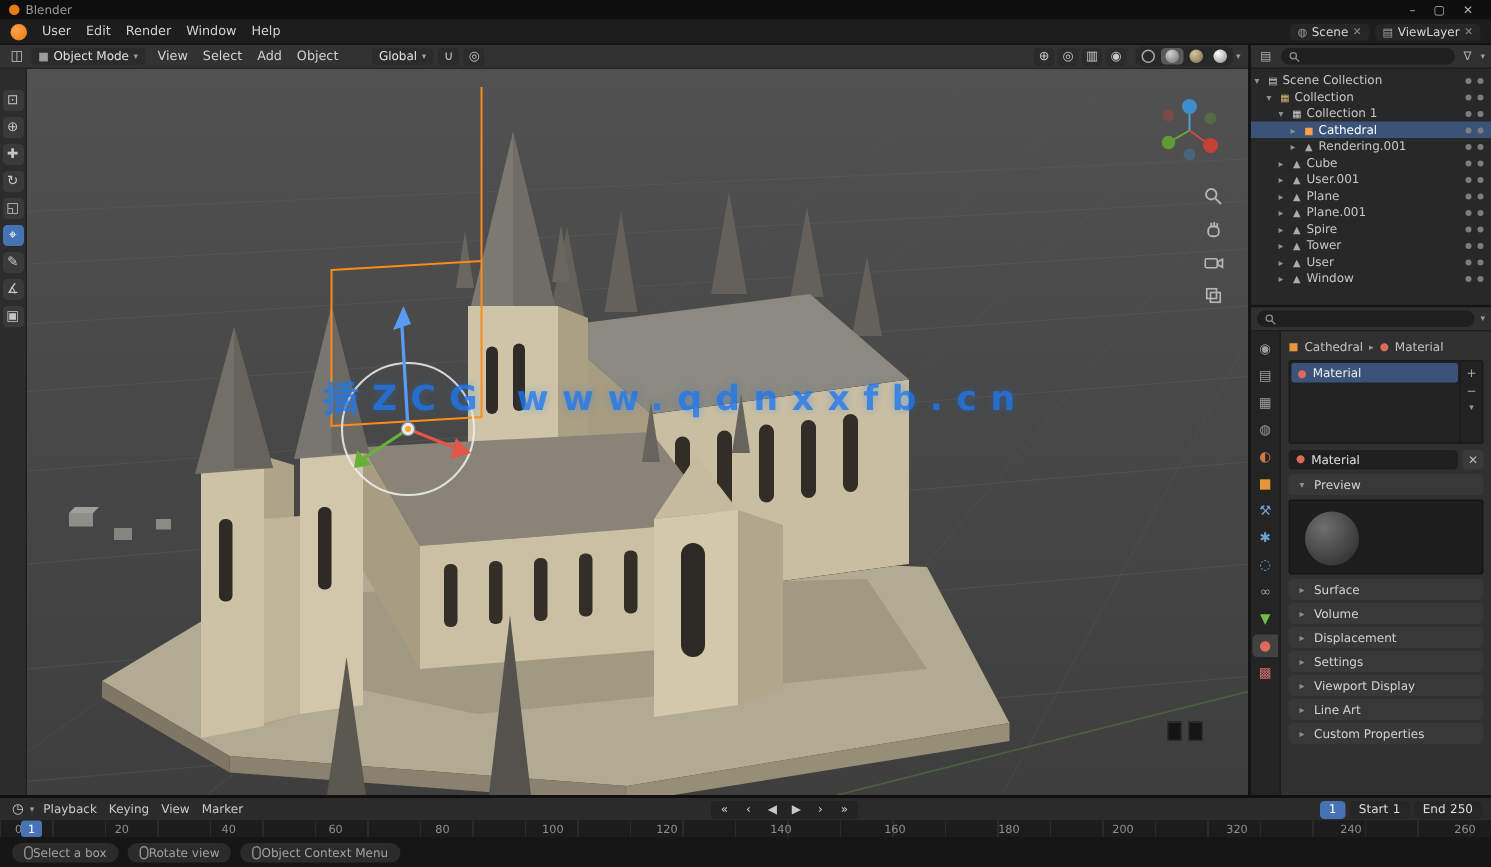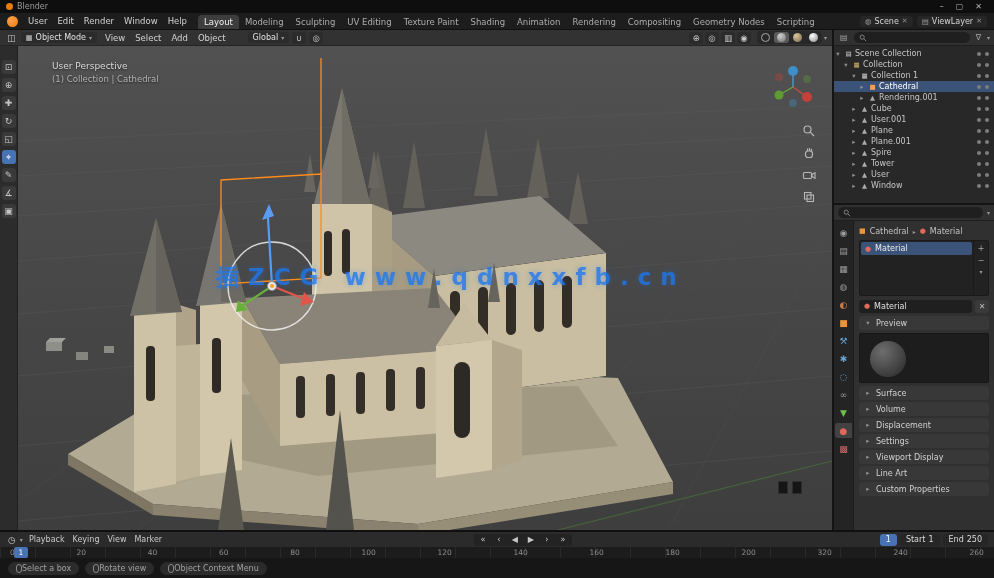--- a/index.html
+++ b/index.html
@@ -48,21 +48,21 @@
 
   
   .vp-row { height:484px; display:flex; flex:none; }
   .toolbar { width:18px; background:#2c2c2c; display:flex; flex-direction:column; align-items:center; padding-top:14px; gap:4px; border-right:1px solid #202020; flex:none; }
   .tool-btn { width:14px; height:14px; display:flex; align-items:center; justify-content:center; border-radius:3px; color:#c6c6c6; font-size:9px; background:#3a3a3a; }
   .tool-btn.active { background:#4772b3; color:#fff; }
   .viewport { width:814px; height:484px; position:relative; overflow:hidden; flex:none; }
   svg.scene { position:absolute; left:0; top:0; }
   .vp-overlay-text { position:absolute; left:34px; top:14px; color:#dcdcdc; font-size:9px; line-height:13px; text-shadow:0 1px 2px rgba(0,0,0,.6); }
   .vp-overlay-text .sub { color:#b4b4b4; font-size:8.5px; }
-  .watermark { position:absolute; left:198px; top:216px; font-size:23px; letter-spacing:9px; color:#1d78f0; opacity:.8; font-weight:bold; white-space:nowrap; text-shadow:0 0 6px rgba(30,120,240,.45); }
+  .watermark { position:absolute; left:198px; top:204px; font-size:23px; letter-spacing:9px; color:#1d78f0; opacity:.8; font-weight:bold; white-space:nowrap; text-shadow:0 0 6px rgba(30,120,240,.45); }
   .nav-gizmo { position:absolute; right:12px; top:14px; }
   .vp-side-tools { position:absolute; right:16px; top:78px; display:flex; flex-direction:column; gap:8px; }
   .vp-side-btn { width:14px; height:14px; opacity:.85; }
   .vp-corner-boxes { position:absolute; right:30px; bottom:36px; display:flex; gap:4px; }
   .corner-box { width:10px; height:13px; background:#151515; border:1px solid #2d2d2d; }
 
   
   .outliner { height:175px; display:flex; flex-direction:column; border-bottom:2px solid #141414; flex:none; }
   .panel-header { height:16px; background:#303030; display:flex; align-items:center; gap:4px; padding:0 4px; border-bottom:1px solid #1e1e1e; flex:none; }
   .search-box { flex:1; display:flex; align-items:center; gap:3px; background:#1f1f1f; border-radius:7px; height:11px; padding:0 5px; color:#8a8a8a; font-size:8px; }
@@ -136,34 +136,20 @@
   <div class="menubar" data-name="menubar">
     <span class="logo" data-name="blender-logo-icon"></span>
     <nav class="menus" data-name="main-menus">
 
     <div class="menu-item" data-name="menubar-menu">User</div>
         <div class="menu-item" data-name="menubar-menu">Edit</div>
         <div class="menu-item" data-name="menubar-menu">Render</div>
         <div class="menu-item" data-name="menubar-menu">Window</div>
         <div class="menu-item" data-name="menubar-menu">Help</div>
       </nav>
-    <div class="ws-tabs" data-name="workspace-tabs">
-
-    <div class="ws-tab active" data-name="workspace-tab">Layout</div>
-        <div class="ws-tab" data-name="workspace-tab">Modeling</div>
-        <div class="ws-tab" data-name="workspace-tab">Sculpting</div>
-        <div class="ws-tab" data-name="workspace-tab">UV Editing</div>
-        <div class="ws-tab" data-name="workspace-tab">Texture Paint</div>
-        <div class="ws-tab" data-name="workspace-tab">Shading</div>
-        <div class="ws-tab" data-name="workspace-tab">Animation</div>
-        <div class="ws-tab" data-name="workspace-tab">Rendering</div>
-        <div class="ws-tab" data-name="workspace-tab">Compositing</div>
-        <div class="ws-tab" data-name="workspace-tab">Geometry Nodes</div>
-        <div class="ws-tab" data-name="workspace-tab">Scripting</div>
-      </div>
     <div class="scene-widgets">
       <div class="selector" data-name="scene-selector">
         <span class="sel-icon" data-name="scene-icon">◍</span>
         <span>Scene</span>
         <span class="x" data-name="unlink-scene-icon">✕</span>
       </div>
       <div class="selector" data-name="view-layer-selector">
         <span class="sel-icon" data-name="view-layer-icon">▤</span>
         <span>ViewLayer</span>
         <span class="x" data-name="unlink-view-layer-icon">✕</span>
@@ -386,24 +372,20 @@
               <polygon points="244,174 256,170 251,158" fill="#5a9bf5"></polygon>
               <line x1="254" y1="240" x2="224" y2="260" stroke="#67b03a" stroke-width="2.2"></line>
               <polygon points="220,254 218,266 230,264" fill="#67b03a"></polygon>
               <line x1="254" y1="240" x2="284" y2="252" stroke="#e2564a" stroke-width="2.2"></line>
               <polygon points="286,246 296,256 282,260" fill="#e2564a"></polygon>
               <circle cx="254" cy="240" r="4.5" fill="#e8e8e8" stroke="#8a8a8a" stroke-width="0.8"></circle>
               <circle cx="254" cy="240" r="2" fill="#f5a623"></circle>
             </g>
           </svg>
 
-          <div class="vp-overlay-text" data-name="viewport-info-overlay">
-            <div data-name="view-name-text">User Perspective</div>
-            <div class="sub" data-name="active-object-text">(1) Collection | Cathedral</div>
-          </div>
 
           <div class="watermark" data-name="watermark-text">插ZCG www.qdnxxfb.cn</div>
 
           <svg class="nav-gizmo" width="54" height="54" data-name="navigation-gizmo">
             <g stroke-width="1.3">
               <line x1="27" y1="27" x2="27" y2="11" stroke="#4e9fd6"></line>
               <line x1="27" y1="27" x2="13" y2="35" stroke="#6aa83e"></line>
               <line x1="27" y1="27" x2="41" y2="37" stroke="#cc4b42"></line>
             </g>
             <circle cx="27" cy="11" r="5" fill="#3d8fc9"></circle>

